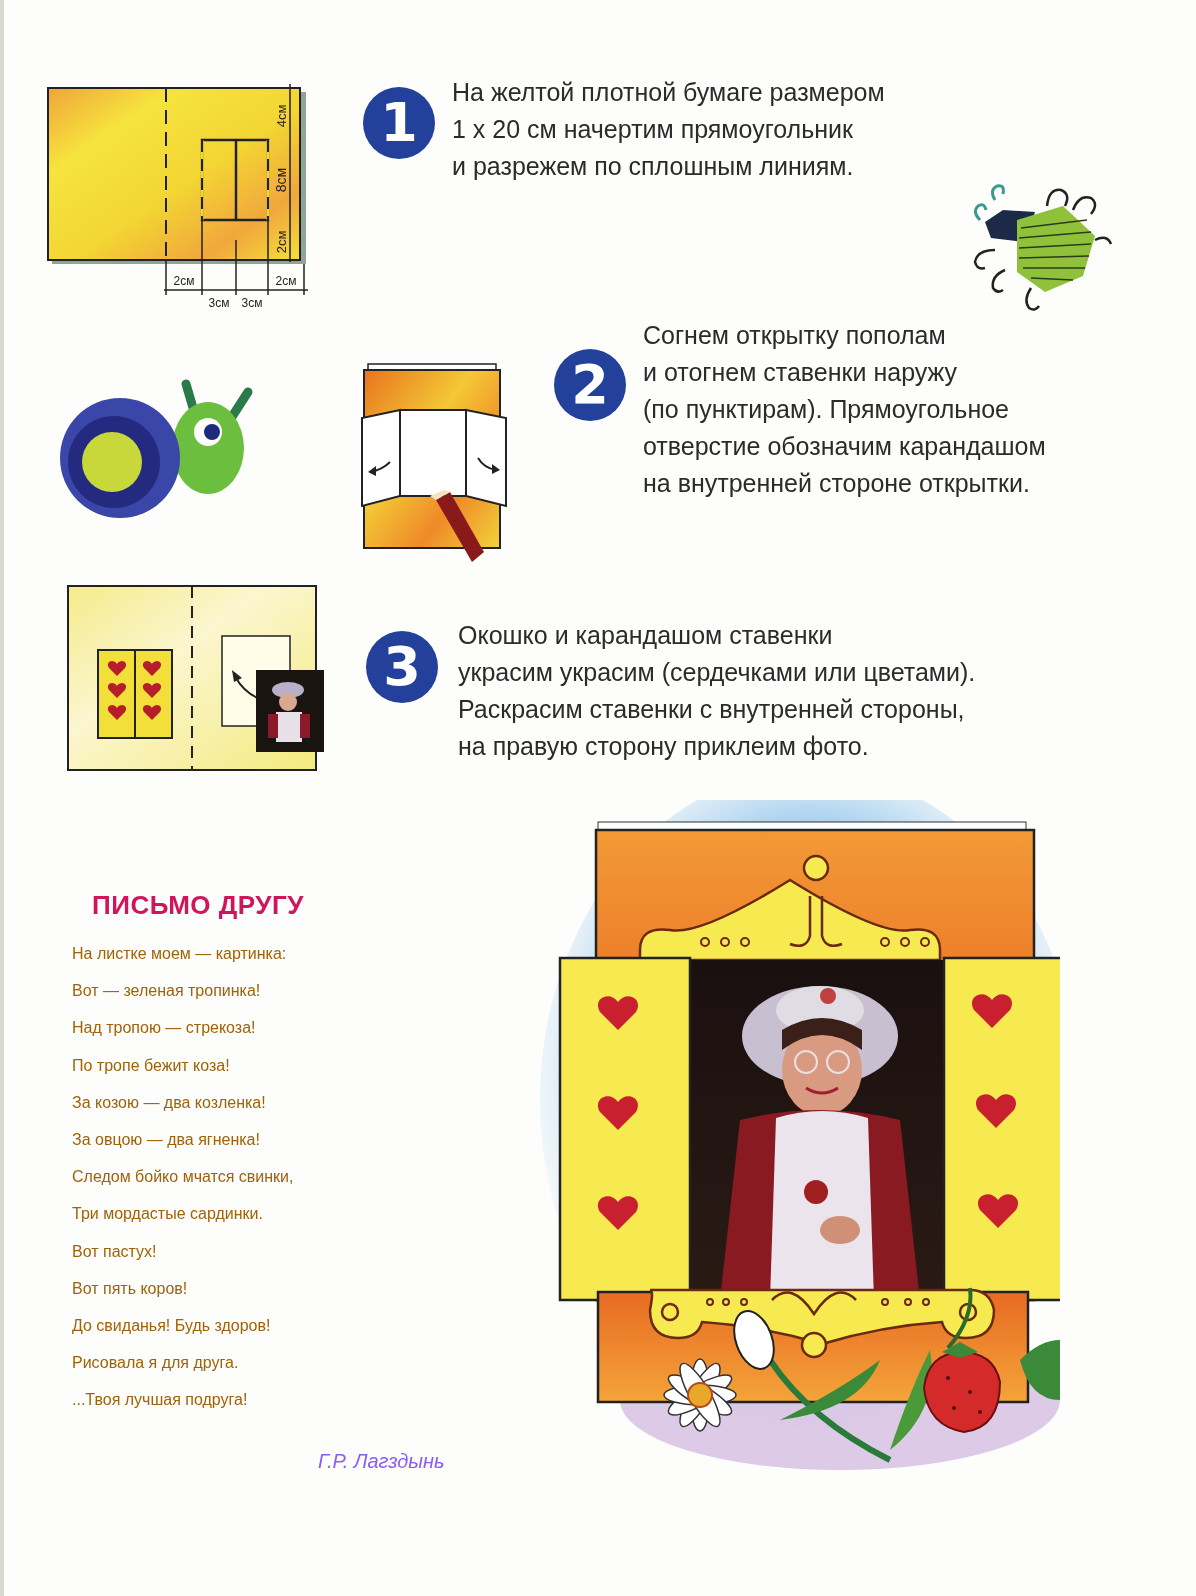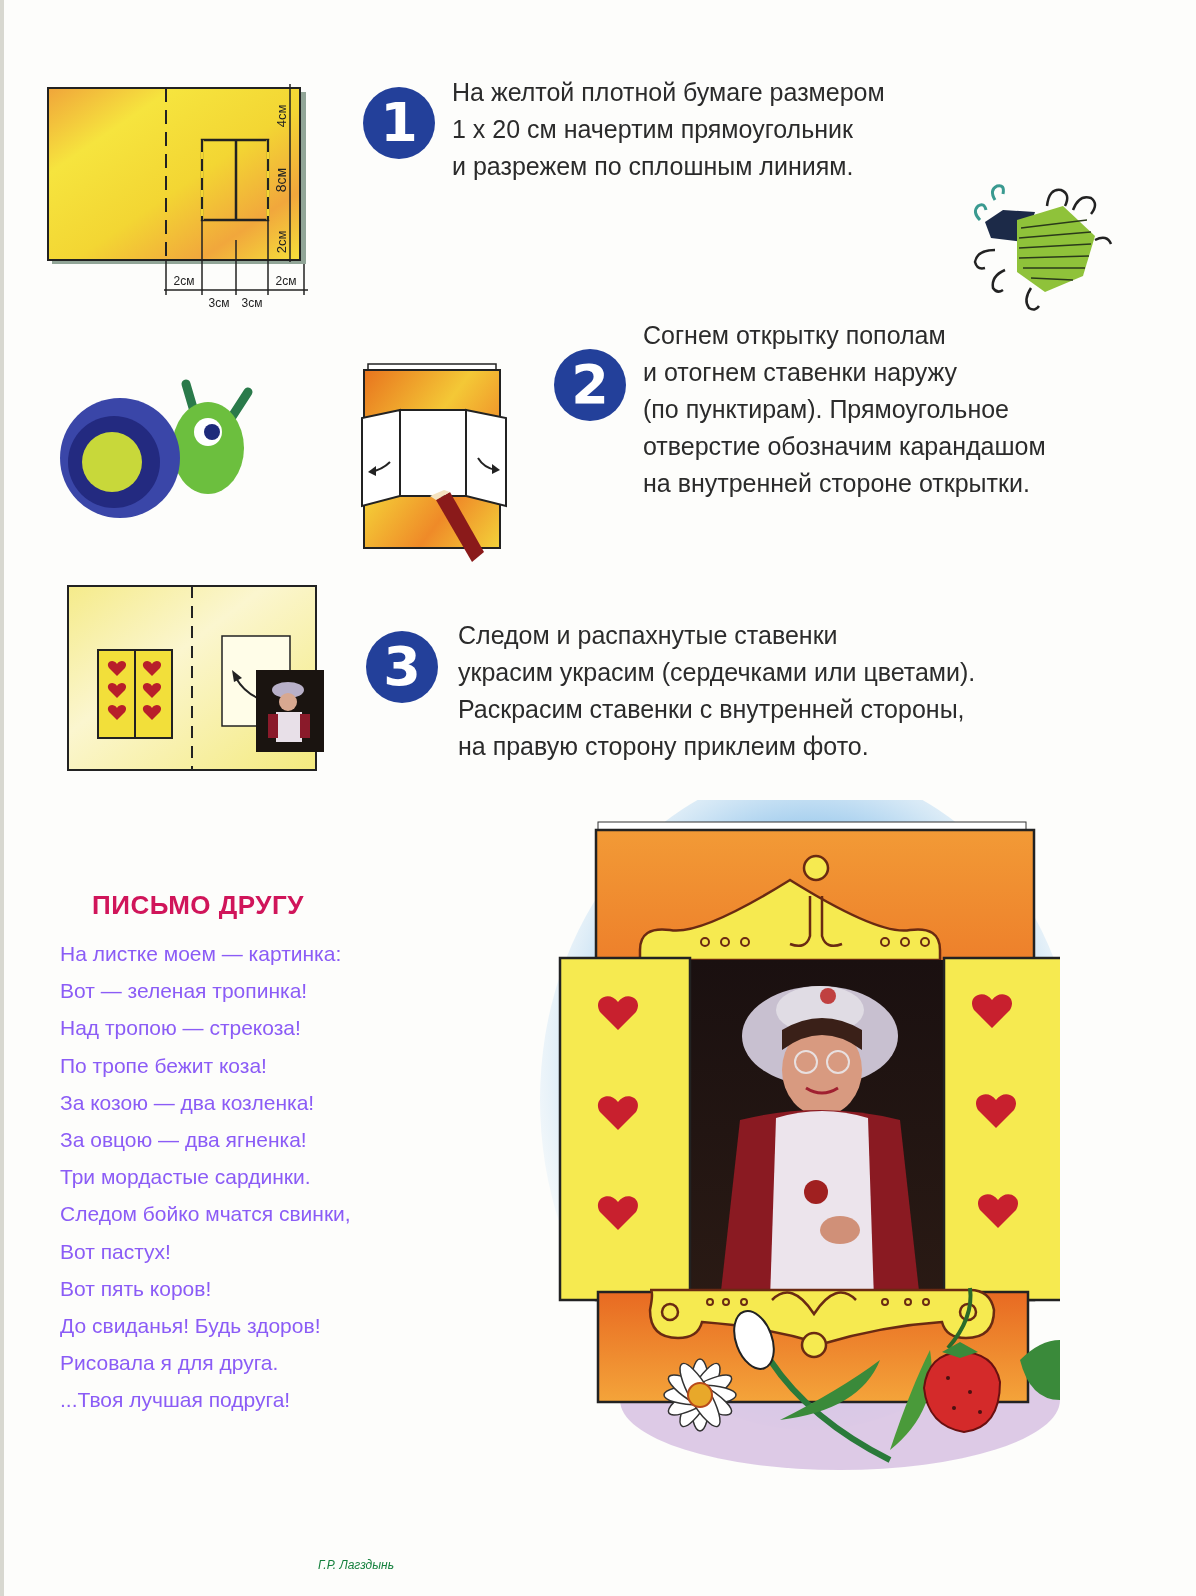--- a/index.html
+++ b/index.html
@@ -1,23 +1,23 @@
 <!DOCTYPE html>
 <html><head>
 <meta charset="utf-8">
 <style>
   html,body{margin:0;padding:0;}
   body{width:1196px;height:1596px;background:#fdfdfb;position:relative;overflow:hidden;font-family:"Liberation Sans",sans-serif;color:#2a2a2a;}
   .abs{position:absolute;}
   .badge{position:absolute;width:72px;height:72px;border-radius:50%;background:#23409a;color:#fff;font-family:"DejaVu Sans",sans-serif;font-weight:bold;font-size:54px;line-height:72px;text-align:center;}
   .step-text{position:absolute;font-size:25px;line-height:37px;color:#2b2b2b;}
   .poem-title{position:absolute;left:92px;top:890px;font-size:26px;font-weight:bold;color:#d0155a;letter-spacing:0.5px;}
-  .poem{position:absolute;left:60px;top:935px;font-size:21px;line-height:37.2px;color:#8b5cf6;}
+  .poem{position:absolute;left:72px;top:935px;font-size:16px;line-height:37.2px;color:#a16207;}
   .poem div{white-space:nowrap;}
-  .author{position:absolute;left:318px;top:1558px;font-size:12px;font-style:italic;color:#15803d;}
+  .author{position:absolute;left:318px;top:1450px;font-size:20px;font-style:italic;color:#8b5cf6;}
   .leftedge{position:absolute;left:0;top:0;width:4px;height:1596px;background:#d8d8d0;}
 </style>
 </head>
 <body>
 
 <div class="leftedge"></div>
 
 <svg class="abs" style="left:40px;top:80px" width="280" height="230" viewBox="0 0 280 230">
   <defs>
     <linearGradient id="g1" x1="0" y1="0" x2="1" y2="1">
@@ -151,36 +151,36 @@
   <rect x="194" y="92" width="68" height="82" fill="#1a1410"></rect>
   <ellipse cx="226" cy="112" rx="16" ry="8" fill="#b8b0c8"></ellipse>
   <circle cx="226" cy="124" r="9" fill="#d8a890"></circle>
   <rect x="214" y="134" width="26" height="30" fill="#e8e0e8"></rect>
   <rect x="206" y="136" width="10" height="24" fill="#8a1a2a"></rect>
   <rect x="238" y="136" width="10" height="24" fill="#8a1a2a"></rect>
 </svg>
 
 <div class="badge" style="left:366px;top:631px">3</div>
 <div class="step-text" style="left:458px;top:617px">
-  <div>Следом и распахнутые ставенки</div>
+  <div>Окошко и карандашом ставенки</div>
   <div>украсим украсим (сердечками или цветами).</div>
   <div>Раскрасим ставенки с внутренней стороны,</div>
   <div>на правую сторону приклеим фото.</div>
 </div>
 
 <div class="poem-title">ПИСЬМО ДРУГУ</div>
 <div class="poem">
   <div>На листке моем — картинка:</div>
   <div>Вот —  зеленая тропинка!</div>
   <div>Над тропою — стрекоза!</div>
   <div>По тропе бежит коза!</div>
   <div>За козою — два козленка!</div>
   <div>За овцою — два ягненка!</div>
+  <div>Следом бойко мчатся свинки,</div>
   <div>Три мордастые сардинки.</div>
-  <div>Следом бойко мчатся свинки,</div>
   <div>Вот пастух!</div>
   <div>Вот пять коров!</div>
   <div>До свиданья! Будь здоров!</div>
   <div>Рисовала я для друга.</div>
   <div>...Твоя лучшая подруга!</div>
 </div>
 <div class="author">Г.Р. Лагздынь</div>
 
 <svg class="abs" style="left:540px;top:800px" width="520" height="680" viewBox="0 0 520 680">
   <defs>

